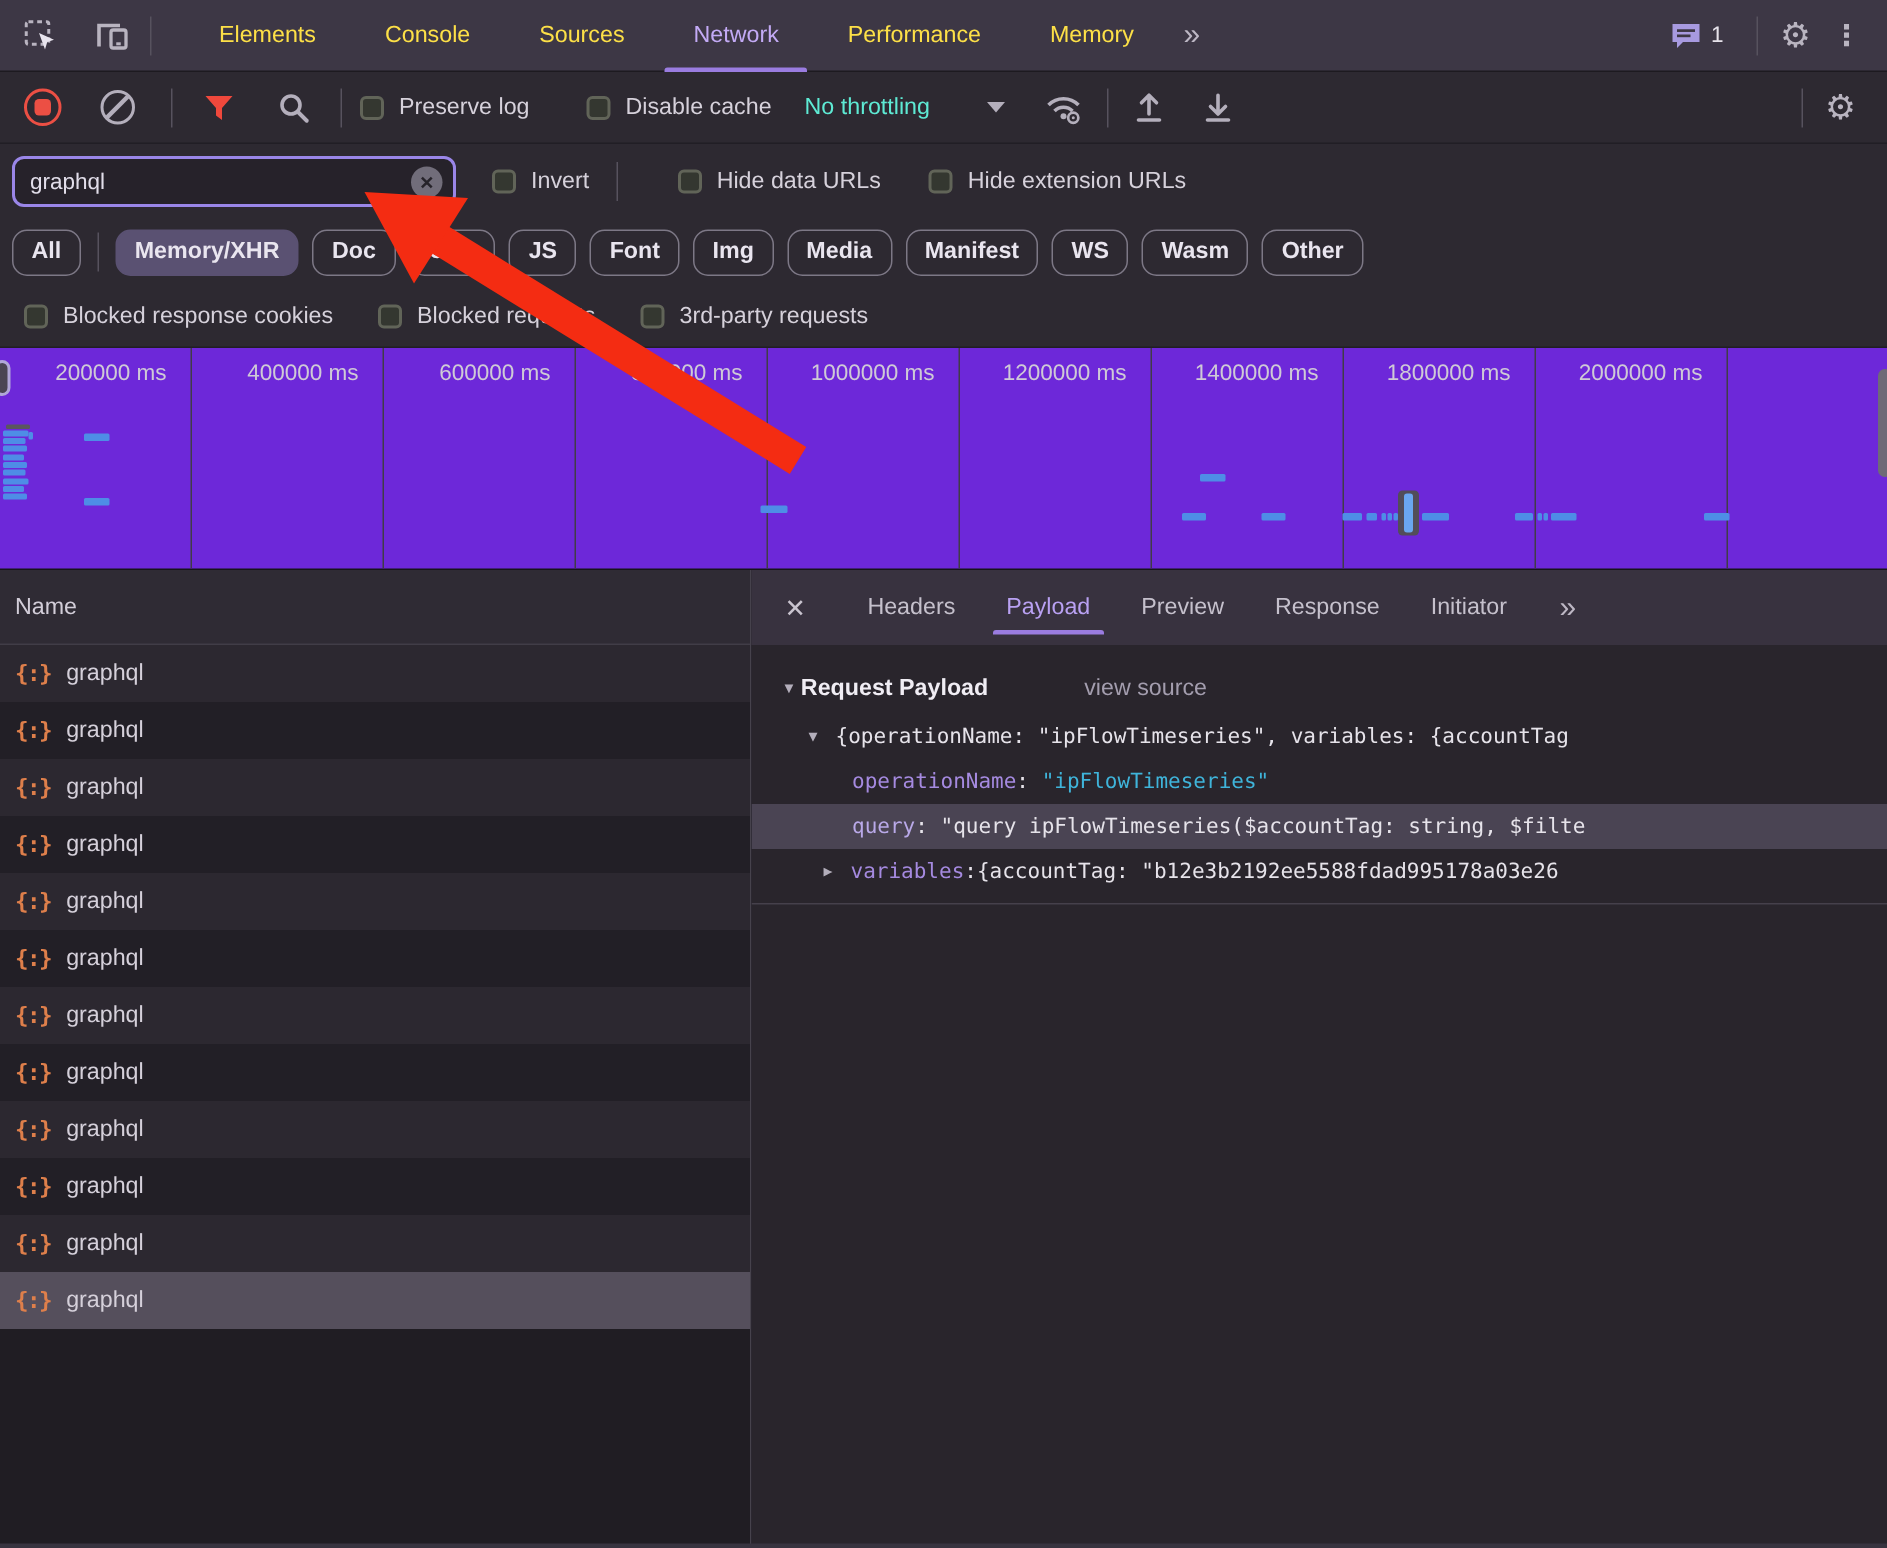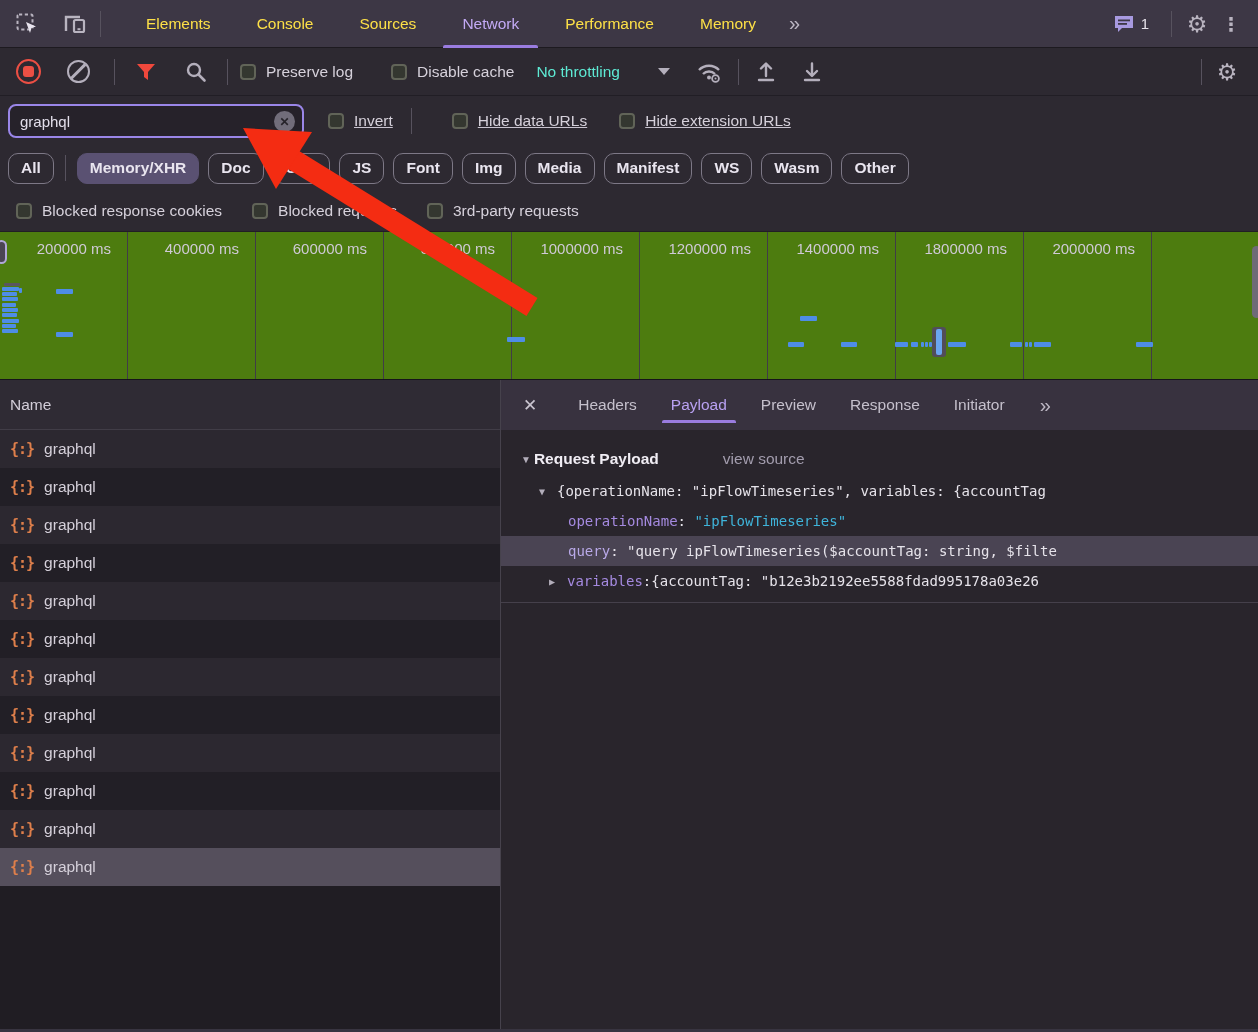--- a/index.html
+++ b/index.html
@@ -33,34 +33,34 @@
   .cb .lbl { font-size:15.5px; color:#d6d1db; }
   .throttle { display:flex; align-items:center; gap:38px; margin-left:22px; cursor:pointer; }
   .throttle .lbl { font-size:15.5px; color:#5eead4; }
   .caret { width:0; height:0; border-left:6px solid transparent; border-right:6px solid transparent; border-top:7px solid #b4afbc; }
 
   
   .filterrow { height:50px; background:#2d2931; display:flex; align-items:center; padding-left:8px; }
   .filter-input { position:relative; width:296px; height:34px; border:2px solid #9a86e8; border-radius:8px; background:#26222a; display:flex; align-items:center; }
   .filter-input .val { font-size:15px; color:#e2deea; padding-left:10px; }
   .clear-btn { position:absolute; right:7px; top:5px; width:21px; height:21px; border-radius:50%; background:#716d7a; color:#26232a; font-size:12px; font-weight:bold; display:flex; align-items:center; justify-content:center; cursor:pointer; }
-  .filterrow .cb { margin-left:24px;text-decoration:underline; }
+  .filterrow .cb { margin-left:24px; }
   .filterrow .vdiv { margin:0 16px 0 18px; }
 
   
   .chiprow { height:44px; background:#2d2931; display:flex; align-items:center; padding-left:8px; gap:9px; }
   .chip { height:31px; display:flex; align-items:center; padding:0 12px; border:1.5px solid #7d7886; border-radius:10px; font-size:15.5px; font-weight:600; color:#e9e5ef; cursor:pointer; white-space:nowrap; }
   .chip.active { background:#5a5172; border-color:#5a5172; }
   .chiprow .vdiv { margin:0 2px; }
 
   
   .blockedrow { height:42px; background:#2d2931; display:flex; align-items:center; padding-left:16px; gap:30px; border-bottom:1px solid #211e25; }
 
   
-  .overview { position:relative; height:148px; background:#4d7c0f; border-bottom:1px solid #16141a; overflow:hidden; }
+  .overview { position:relative; height:148px; background:#6d28d9; border-bottom:1px solid #16141a; overflow:hidden; }
   .ruler { position:absolute; inset:0; display:flex; }
   .ruler-col { width:128px; flex:0 0 auto; border-right:1px solid #413c47; font-size:15px; color:#cfcad6; text-align:right; padding:8px 16px 0 0; white-space:nowrap; }
   .mark { position:absolute; border-radius:1px; }
   .mark.blue { background:#4e8de6; }
   .mark.grey { background:#5a565f; }
   .mark.halo { background:#524d59; border-radius:3px; }
   .mark.tall { background:#6aa6f0; border-radius:2px; }
   .ov-handle { position:absolute; left:-4px; top:8px; width:11px; height:24px; border:2px solid #b0a7d8; border-radius:6px; background:#4a4553; }
   .ov-scroll { position:absolute; right:-3px; top:14px; width:9px; height:72px; border-radius:5px; background:#6e6a77; }
 

